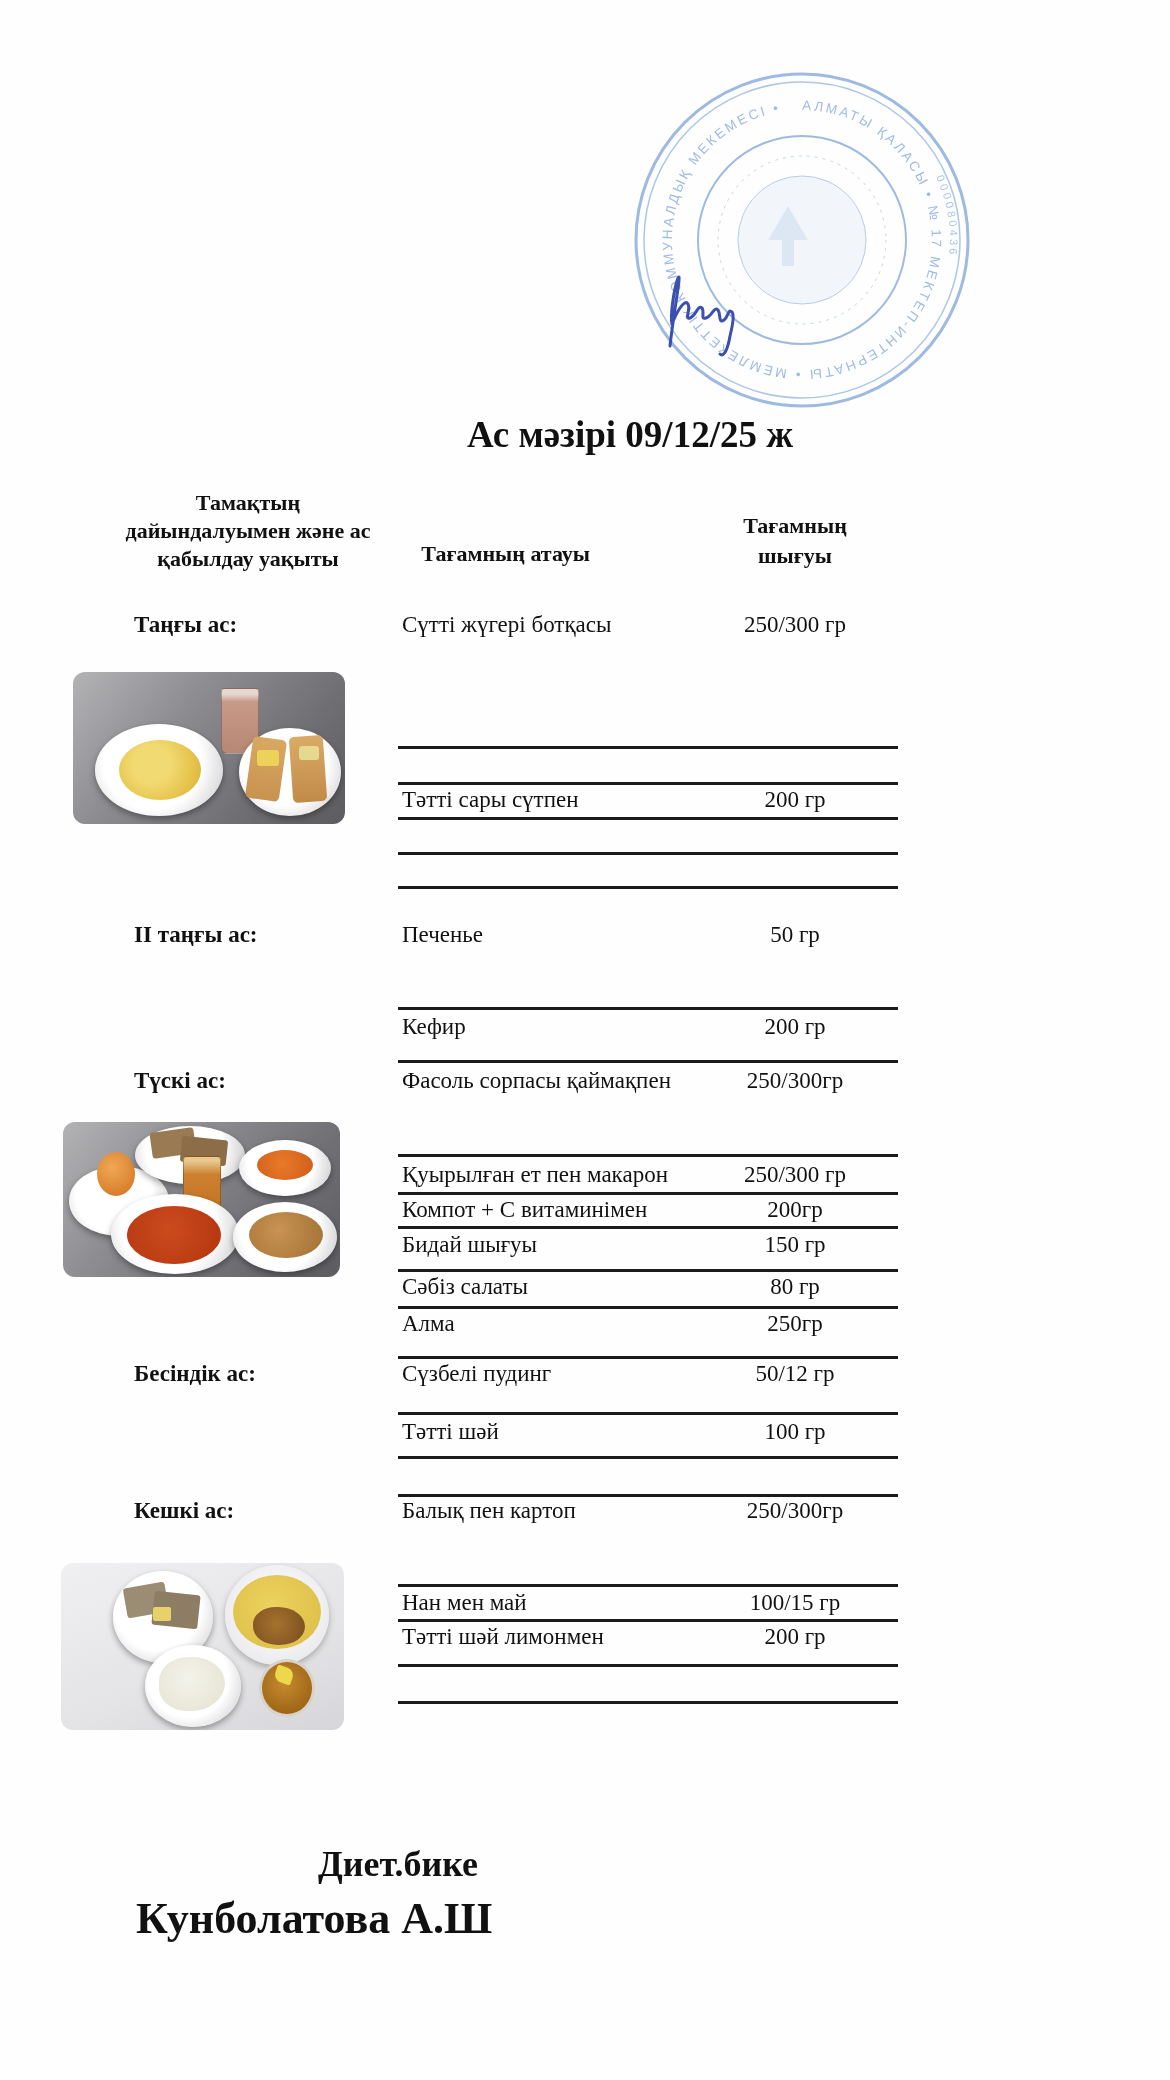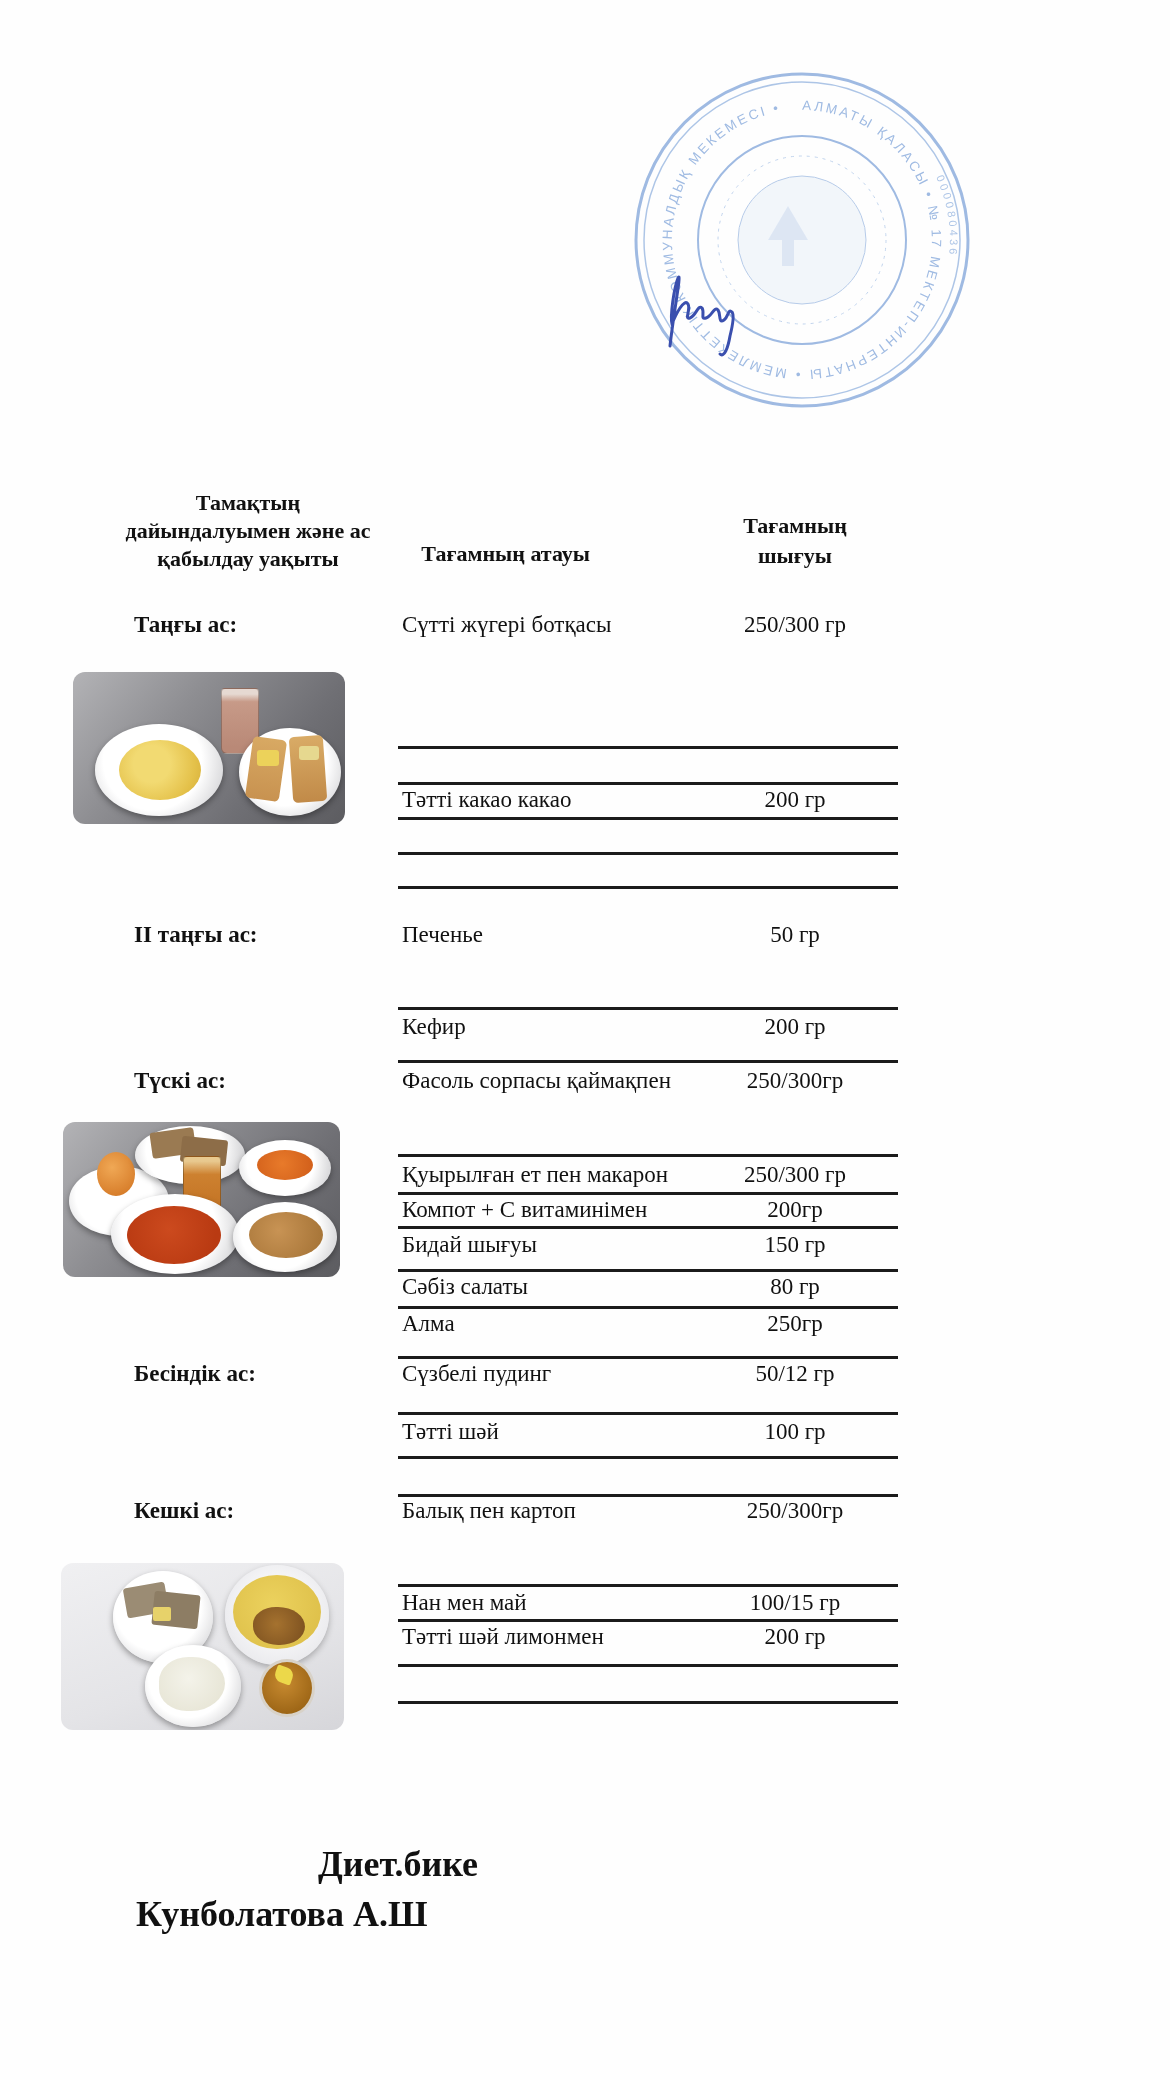--- a/index.html
+++ b/index.html
@@ -42,21 +42,21 @@
   
   .photo{position:absolute;border-radius:12px;overflow:hidden;}
   .photo .el{position:absolute;}
   .plate{background:radial-gradient(circle at 45% 40%, #ffffff 55%, #dcdcde 80%, #c9c9cc 100%);
          border-radius:50%;box-shadow:0 3px 6px rgba(0,0,0,.35);}
   .p-steel{background:linear-gradient(130deg,#b3b3b6 0%,#8e8e92 35%,#6f6f74 70%,#5c5c60 100%);}
   .p-white{background:linear-gradient(160deg,#f0f0f2 0%,#e4e4e7 60%,#d6d6da 100%);}
 
   
   .footer-role{position:absolute;top:1843px;left:318px;font-size:36px;font-weight:bold;}
-  .footer-name{position:absolute;top:1893px;left:136px;font-size:36px;font-weight:bold;}
+  .footer-name{position:absolute;top:1893px;left:136px;font-size:44px;font-weight:bold;}
 </style>
 </head>
 <body>
 
 <div id="page">
 
   <svg class="stamp" viewBox="0 0 348 348">
     <defs>
       <path id="ringPath" d="M174,44 a130,130 0 1,1 -0.1,0" fill="none"></path>
       <path id="numPath" d="M174,26 a148,148 0 1,1 -0.1,0" fill="none"></path>
@@ -73,20 +73,21 @@
       <textPath href="#numPath" startOffset="18%">000080436</textPath>
     </text>
     <path d="M140,174 l20,-34 l20,34 l-14,0 l0,26 l-12,0 l0,-26 z" fill="#9ab7e0" fill-opacity="0.35"></path>
   </svg>
 
 
   <svg class="signature" viewBox="0 0 130 110">
     <path d="M22,88 C26,52 34,12 30,20 C26,30 22,58 24,66 C28,56 36,40 40,46 C43,51 36,62 42,60 C48,58 50,46 54,50 C57,54 52,62 58,60 C64,58 66,48 70,52 C73,56 70,66 76,62 C81,58 80,50 84,54 C87,58 84,70 82,78 C80,90 76,100 72,96" fill="none" stroke="#3a4fae" stroke-width="3" stroke-linecap="round"></path>
   </svg>
 
+  <div class="doc-title">Ас мәзірі 09/12/25 ж</div>
 
   <div class="col1-head">Тамақтың дайындалуымен және ас қабылдау уақыты</div>
   <div class="col2-head">Тағамның атауы</div>
   <div class="col3-head">Тағамның шығуы</div>
 
   <div class="hline" style="top:746px"></div>
   <div class="hline" style="top:782px"></div>
   <div class="hline" style="top:817px"></div>
   <div class="hline" style="top:852px"></div>
   <div class="hline" style="top:886px"></div>
@@ -106,21 +107,21 @@
   <div class="hline" style="top:1664px"></div>
   <div class="hline" style="top:1701px"></div>
 
   <div class="trow" style="top:612px">
       <span class="meal">Таңғы ас:</span>
       <span class="dish">Сүтті жүгері  ботқасы</span>
       <span class="qty">250/300 гр</span>
     </div>
   <div class="trow" style="top:787px">
       <span class="meal"></span>
-      <span class="dish">Тәтті какао какао</span>
+      <span class="dish">Тәтті сары сүтпен</span>
       <span class="qty">200 гр</span>
     </div>
   <div class="trow" style="top:922px">
       <span class="meal">II таңғы ас:</span>
       <span class="dish">Печенье</span>
       <span class="qty">50 гр</span>
     </div>
   <div class="trow" style="top:1014px">
       <span class="meal"></span>
       <span class="dish">Кефир</span>

